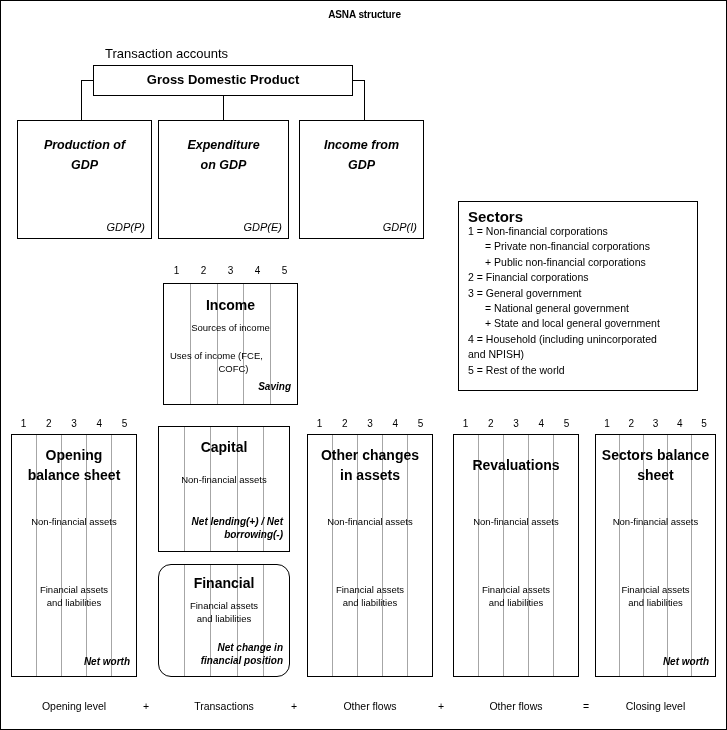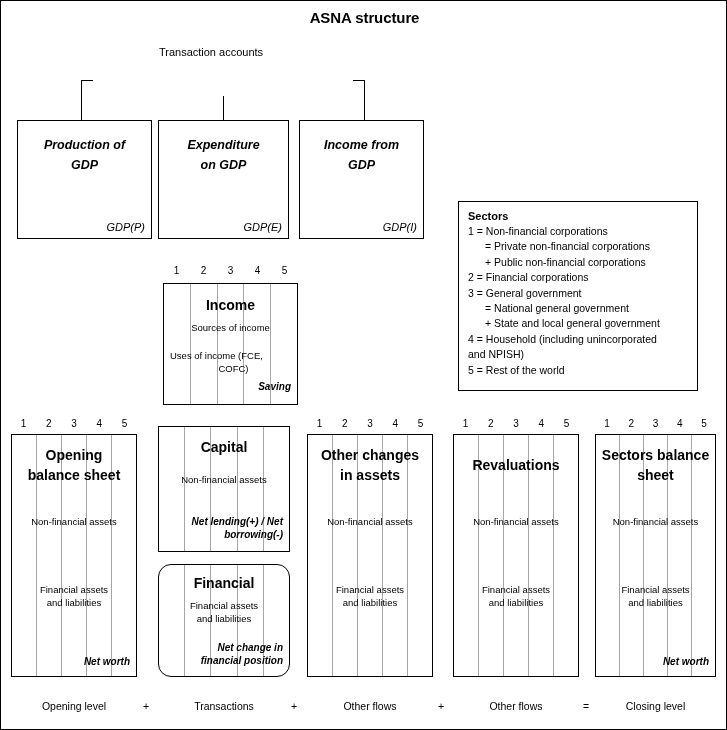--- a/index.html
+++ b/index.html
@@ -22,21 +22,21 @@
     overflow: hidden;
   }
 
   
   #title {
     position: absolute;
     left: 0;
     top: 8px;
     width: 727px;
     text-align: center;
-    font-size: 15px;
+    font-size: 10px;
     font-weight: bold;
     letter-spacing: -0.1px;
   }
 
   
   .box {
     position: absolute;
     box-sizing: border-box;
     border: 1px solid #000;
     background: transparent;
@@ -117,37 +117,37 @@
   }
   #gdpbox .lbl {
     position: absolute;
     left: 0; right: 0; top: 6px;
     text-align: center;
     font-size: 13px;
     font-weight: bold;
   }
   #transaction-accounts {
     position: absolute;
-    left: 80px; top: 45px; width: 260px;
-    text-align: center;
-    font-size: 11px;
+    left: 104px; top: 45px; width: 260px;
+    text-align: left;
+    font-size: 13px;
   }
 
   
   .ln { position: absolute; background: #000; }
   .ln.h { height: 1px; }
   .ln.v { width: 1px; }
 
   
   #sectors {
     left: 457px; top: 200px; width: 240px; height: 190px;
     padding: 7px 7px 0 9px;
   }
   #sectors .sec-head {
-    font-size: 11px;
+    font-size: 15px;
     font-weight: bold;
     line-height: 15px;
   }
   #sectors .sec-item {
     font-size: 10.5px;
     line-height: 15.4px;
     white-space: nowrap;
   }
   #sectors .ind { padding-left: 17px; }
 
@@ -165,20 +165,23 @@
 </style>
 </head>
 <body>
 
 <div id="page">
 
   <div id="title">ASNA structure</div>
 
   <div id="transaction-accounts">Transaction accounts</div>
 
+  <div class="box" id="gdpbox">
+    <div class="lbl">Gross Domestic Product</div>
+  </div>
 
   <div class="ln h" style="left:80px; top:79px; width:12px;"></div>
   <div class="ln v" style="left:80px; top:79px; height:40px;"></div>
 
   <div class="ln v" style="left:222px; top:95px; height:24px;"></div>
 
   <div class="ln h" style="left:352px; top:79px; width:12px;"></div>
   <div class="ln v" style="left:363px; top:79px; height:40px;"></div>
 
   <div class="box" style="left:16px; top:119px; width:135px; height:119px;">

